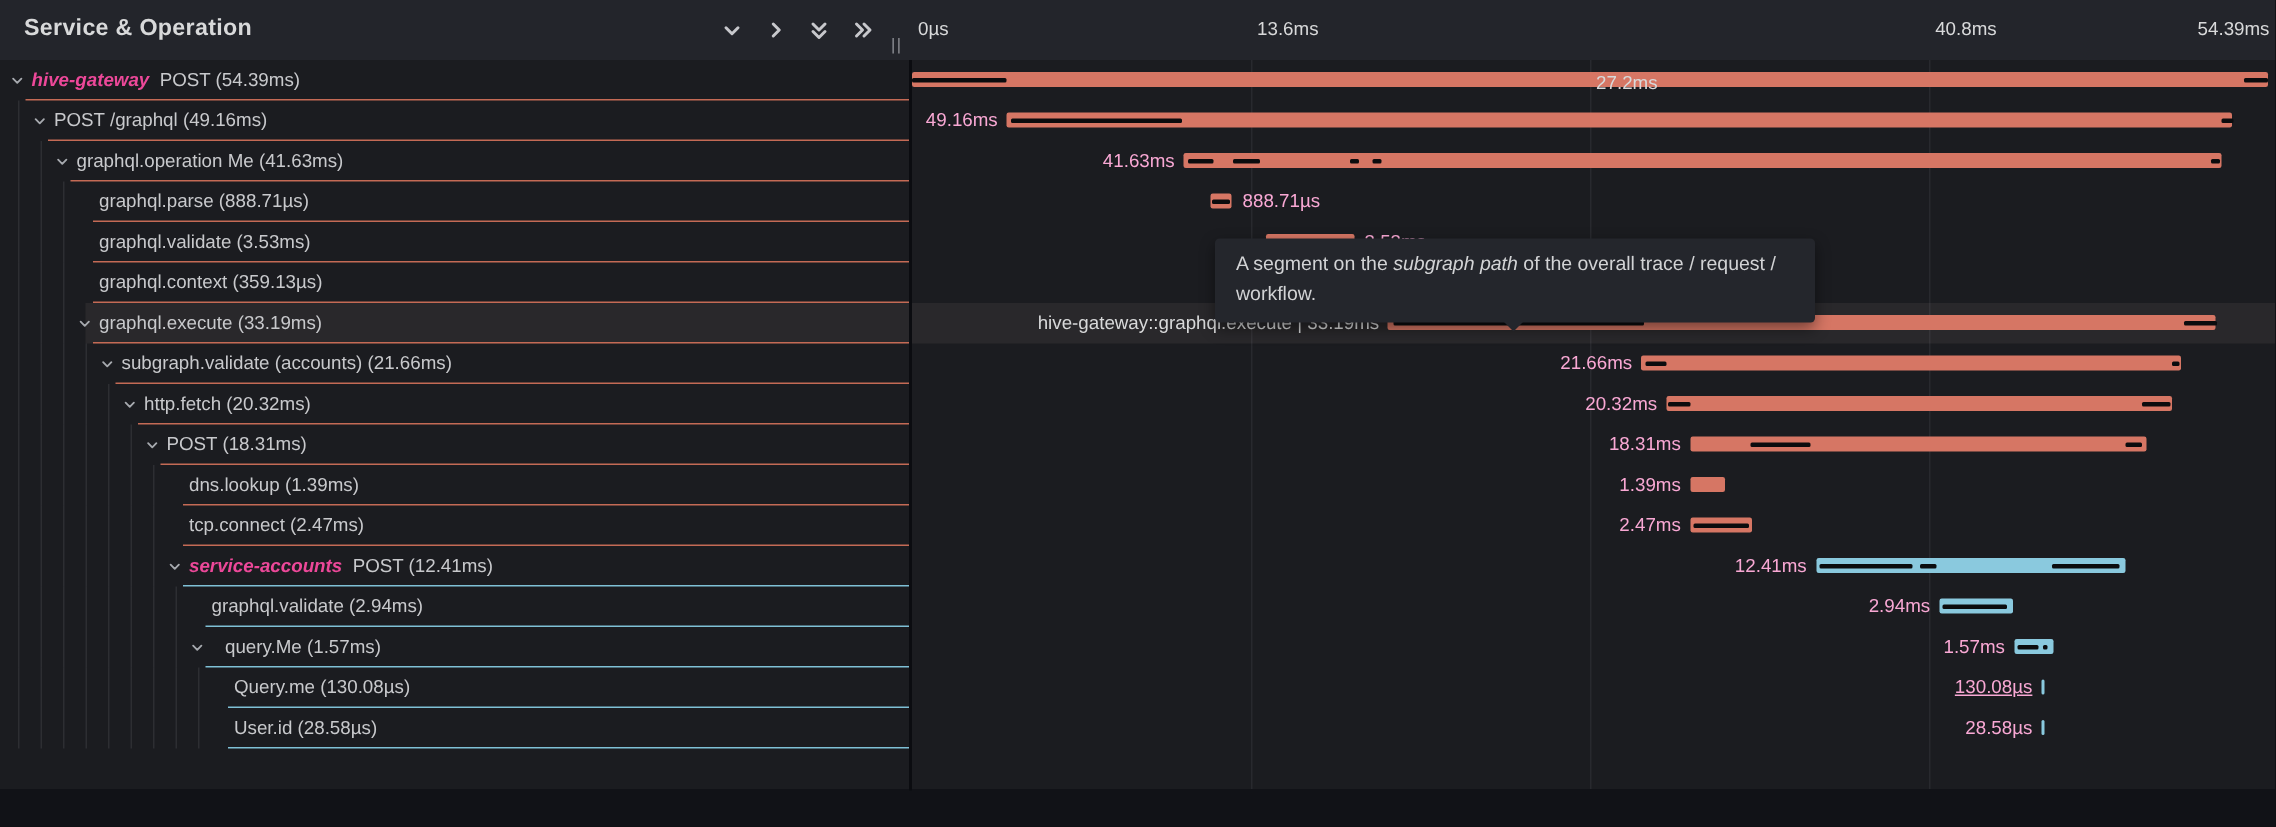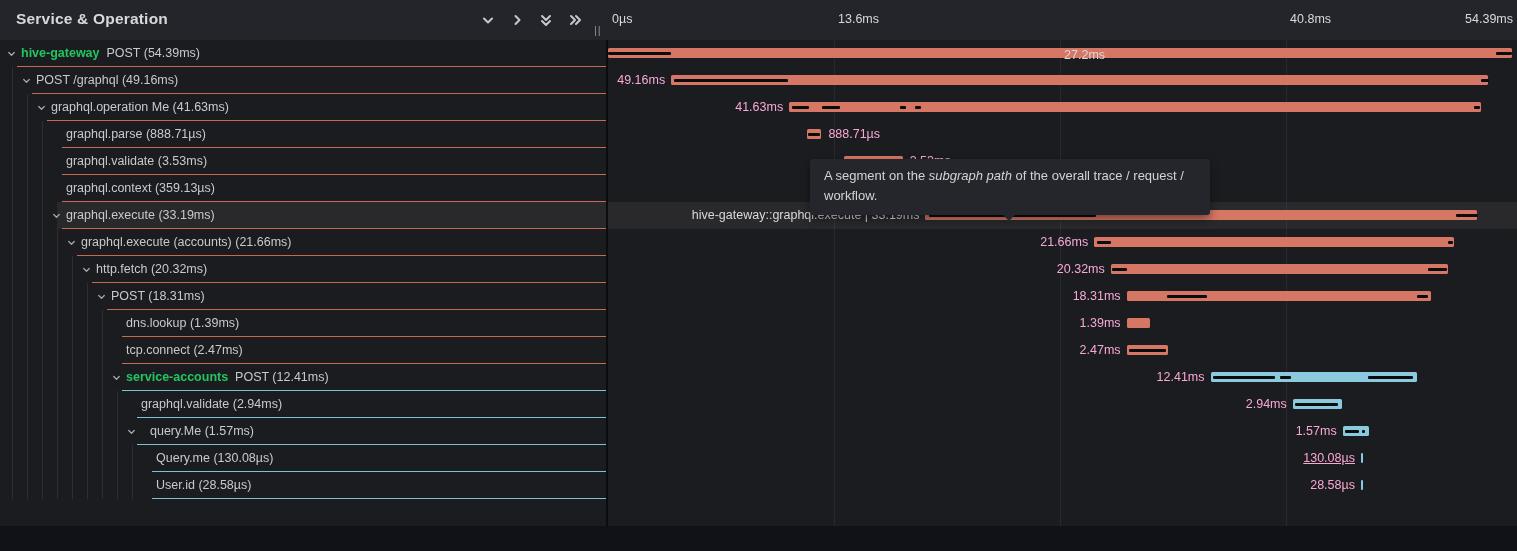--- a/index.html
+++ b/index.html
@@ -23,21 +23,21 @@
   .rows-bg { position:absolute; left:0; top:40px; width:1517px; height:486px; background:#1b1c20; z-index:0; }
   .gridline { position:absolute; top:0px; width:1px; height:526px; background:rgba(204,204,220,.08); z-index:1; }
   .divider { position:absolute; left:606px; top:0; width:2px; height:527px; background:#0b0c10; z-index:3; }
   .rows { position:absolute; left:0; top:40px; width:1517px; z-index:2; }
   .span-row { position:relative; width:1517px; height:27px; }
   .row-highlight { position:absolute; top:0; height:27px; background:rgba(226,205,196,.07); }
   .indent-guide { position:absolute; top:0; width:1px; height:27px; background:rgba(204,204,220,.10); }
   .row-chevron { position:absolute; top:8px; width:11px; height:11px; display:flex; align-items:center; justify-content:center; }
   .row-chevron svg { stroke:#a6a9ae; }
   .row-label { position:absolute; top:6px; font-size:12.5px; color:#c8c9cc; white-space:nowrap; }
-  .row-label b { color:#22c55e; font-weight:700; }
+  .row-label b { color:#ec4899; font-weight:700;font-style:italic; }
   .row-border { position:absolute; bottom:0; height:1px; }
   .span-bar { position:absolute; top:8px; height:10px; border-radius:1.5px; }
   .crit-seg { position:absolute; top:12px; height:3px; background:#0b0c0e; border-radius:1px; }
   .bar-label { position:absolute; top:6px; font-size:12.5px; color:#f9a8d4; white-space:nowrap; }
   .bar-label.bright { color:#d8d9da; }
   
   .tooltip { position:absolute; left:810px; top:159px; width:400px; min-height:48px; background:#24262c;
              border-radius:3px; padding:7px 14px 9px 14px; z-index:10;
              box-shadow:0 4px 10px rgba(0,0,0,.45); font-size:13px; line-height:20px; color:#d2d3d5; }
   .tooltip .arrow { position:absolute; left:192px; bottom:-6px; width:0; height:0;
@@ -186,21 +186,21 @@
       <div class="span-row">
         <div class="indent-guide" style="left: 12px;"></div>
         <div class="indent-guide" style="left: 27px;"></div>
         <div class="indent-guide" style="left: 42px;"></div>
         <div class="indent-guide" style="left: 57px;"></div>
         <span class="row-chevron" style="left: 66px;">
           <svg width="11" height="11" viewBox="0 0 16 16" fill="none" stroke-width="1.8" stroke-linecap="round" stroke-linejoin="round">
             <path d="M4 6.5 L8 10.5 L12 6.5"></path>
           </svg>
         </span>
-        <span class="row-label" style="left: 81px;">graphql.execute (accounts) (21.66ms)</span>
+        <span class="row-label" style="left: 81px;">subgraph.validate (accounts) (21.66ms)</span>
         <div class="row-border" style="left: 77px; width: 530px; background: rgb(196, 106, 85);"></div>
         <div class="span-bar" style="left: 1094.16px; width: 360.004px; background: rgb(214, 118, 100);"></div>
         <div class="crit-seg" style="left: 1096.65px; width: 14.1276px; background: rgb(11, 12, 14);"></div>
         <div class="crit-seg" style="left: 1448.18px; width: 4.48759px; background: rgb(11, 12, 14);"></div>
         <span class="bar-label" style="right: 428.844px;">21.66ms</span>
       </div>
       <div class="span-row">
         <div class="indent-guide" style="left: 12px;"></div>
         <div class="indent-guide" style="left: 27px;"></div>
         <div class="indent-guide" style="left: 42px;"></div>

